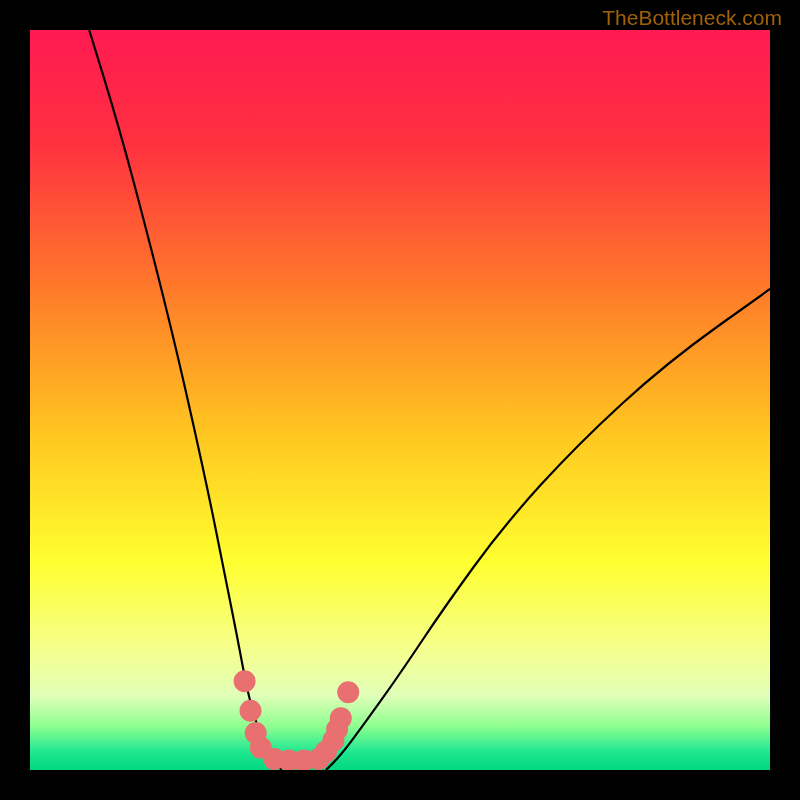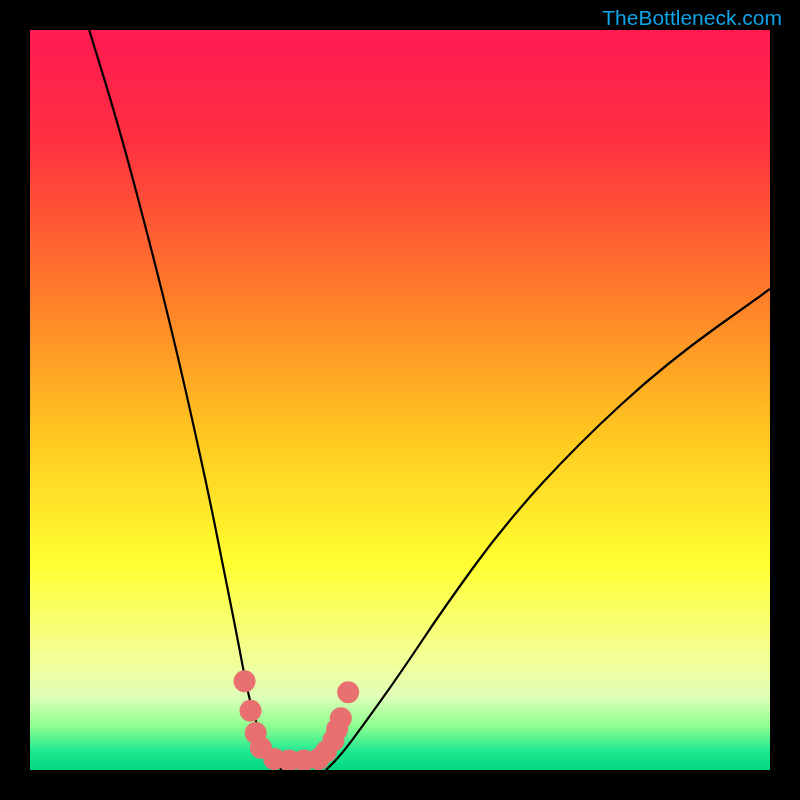--- a/index.html
+++ b/index.html
@@ -8,21 +8,21 @@
     height: 800px;
     background: #000;
     position: relative;
     overflow: hidden;
     font-family: Arial, sans-serif;
   }
   .watermark {
     position: absolute;
     top: 6px;
     right: 18px;
-    color: #0ea5e9;
+    color: #a16207;
     font-size: 21px;
     font-weight: normal;
     z-index: 10;
   }
   .plot-area {
     position: absolute;
     left: 30px;
     top: 30px;
     width: 740px;
     height: 740px;

